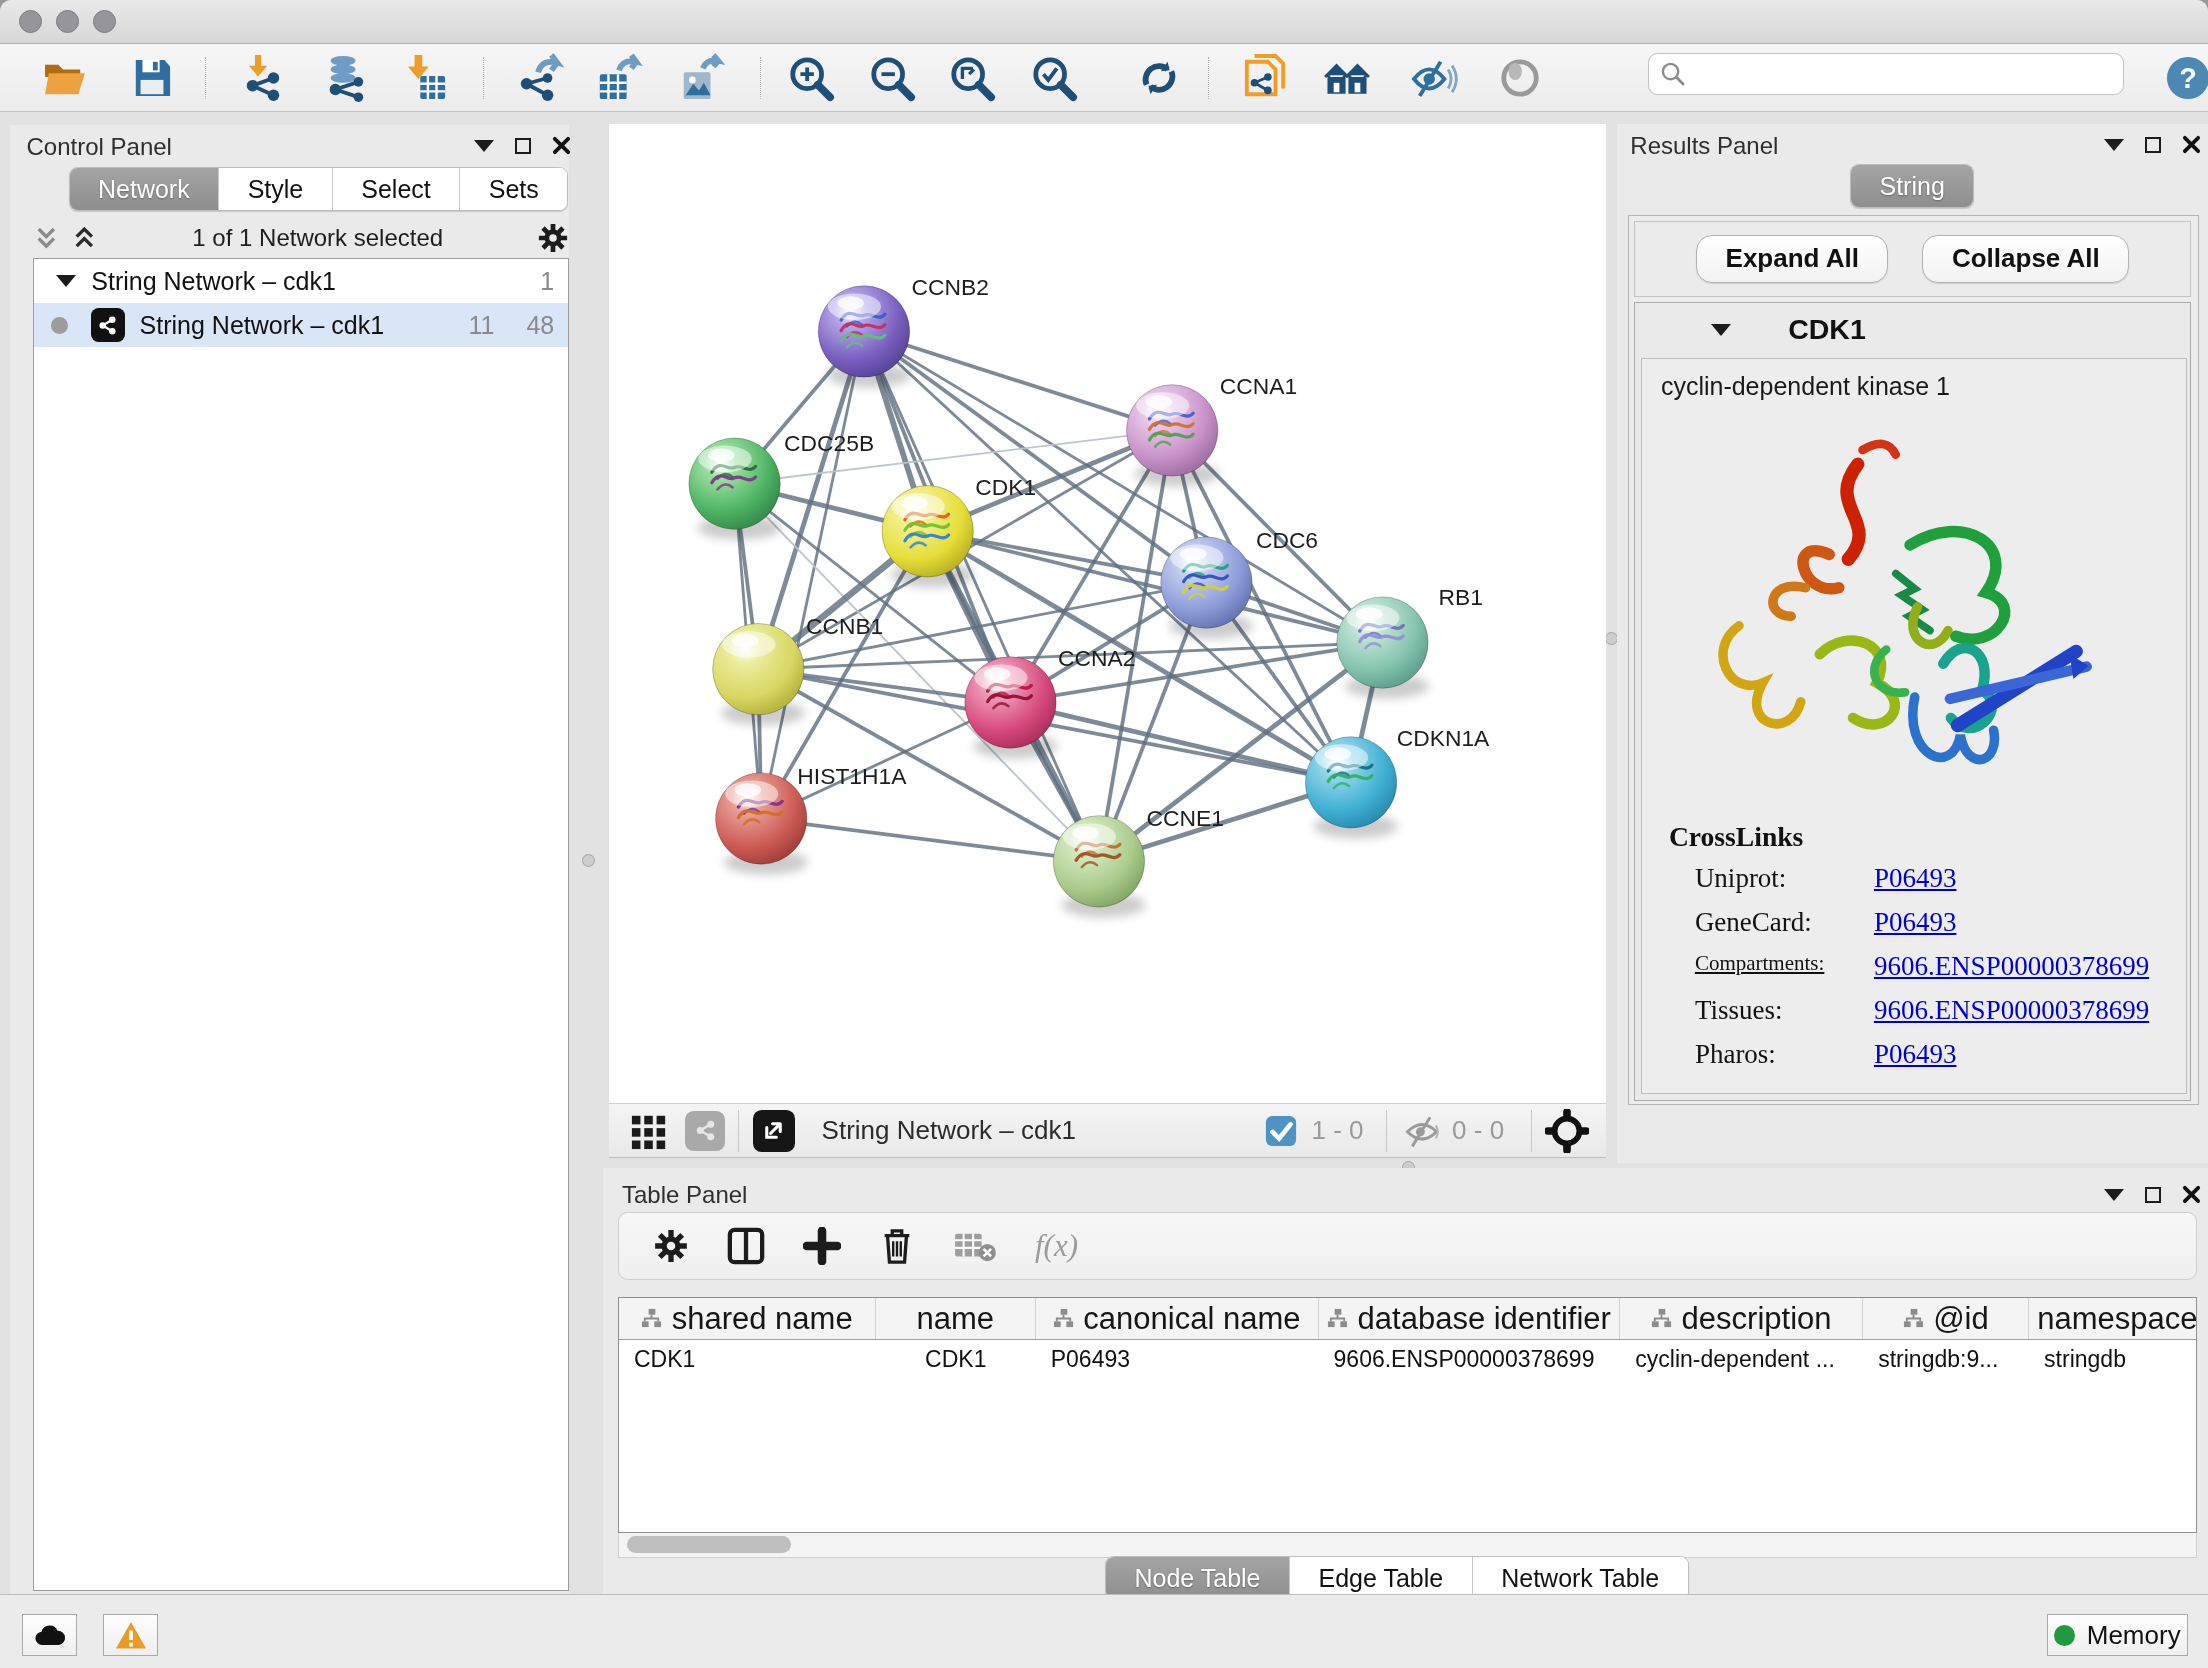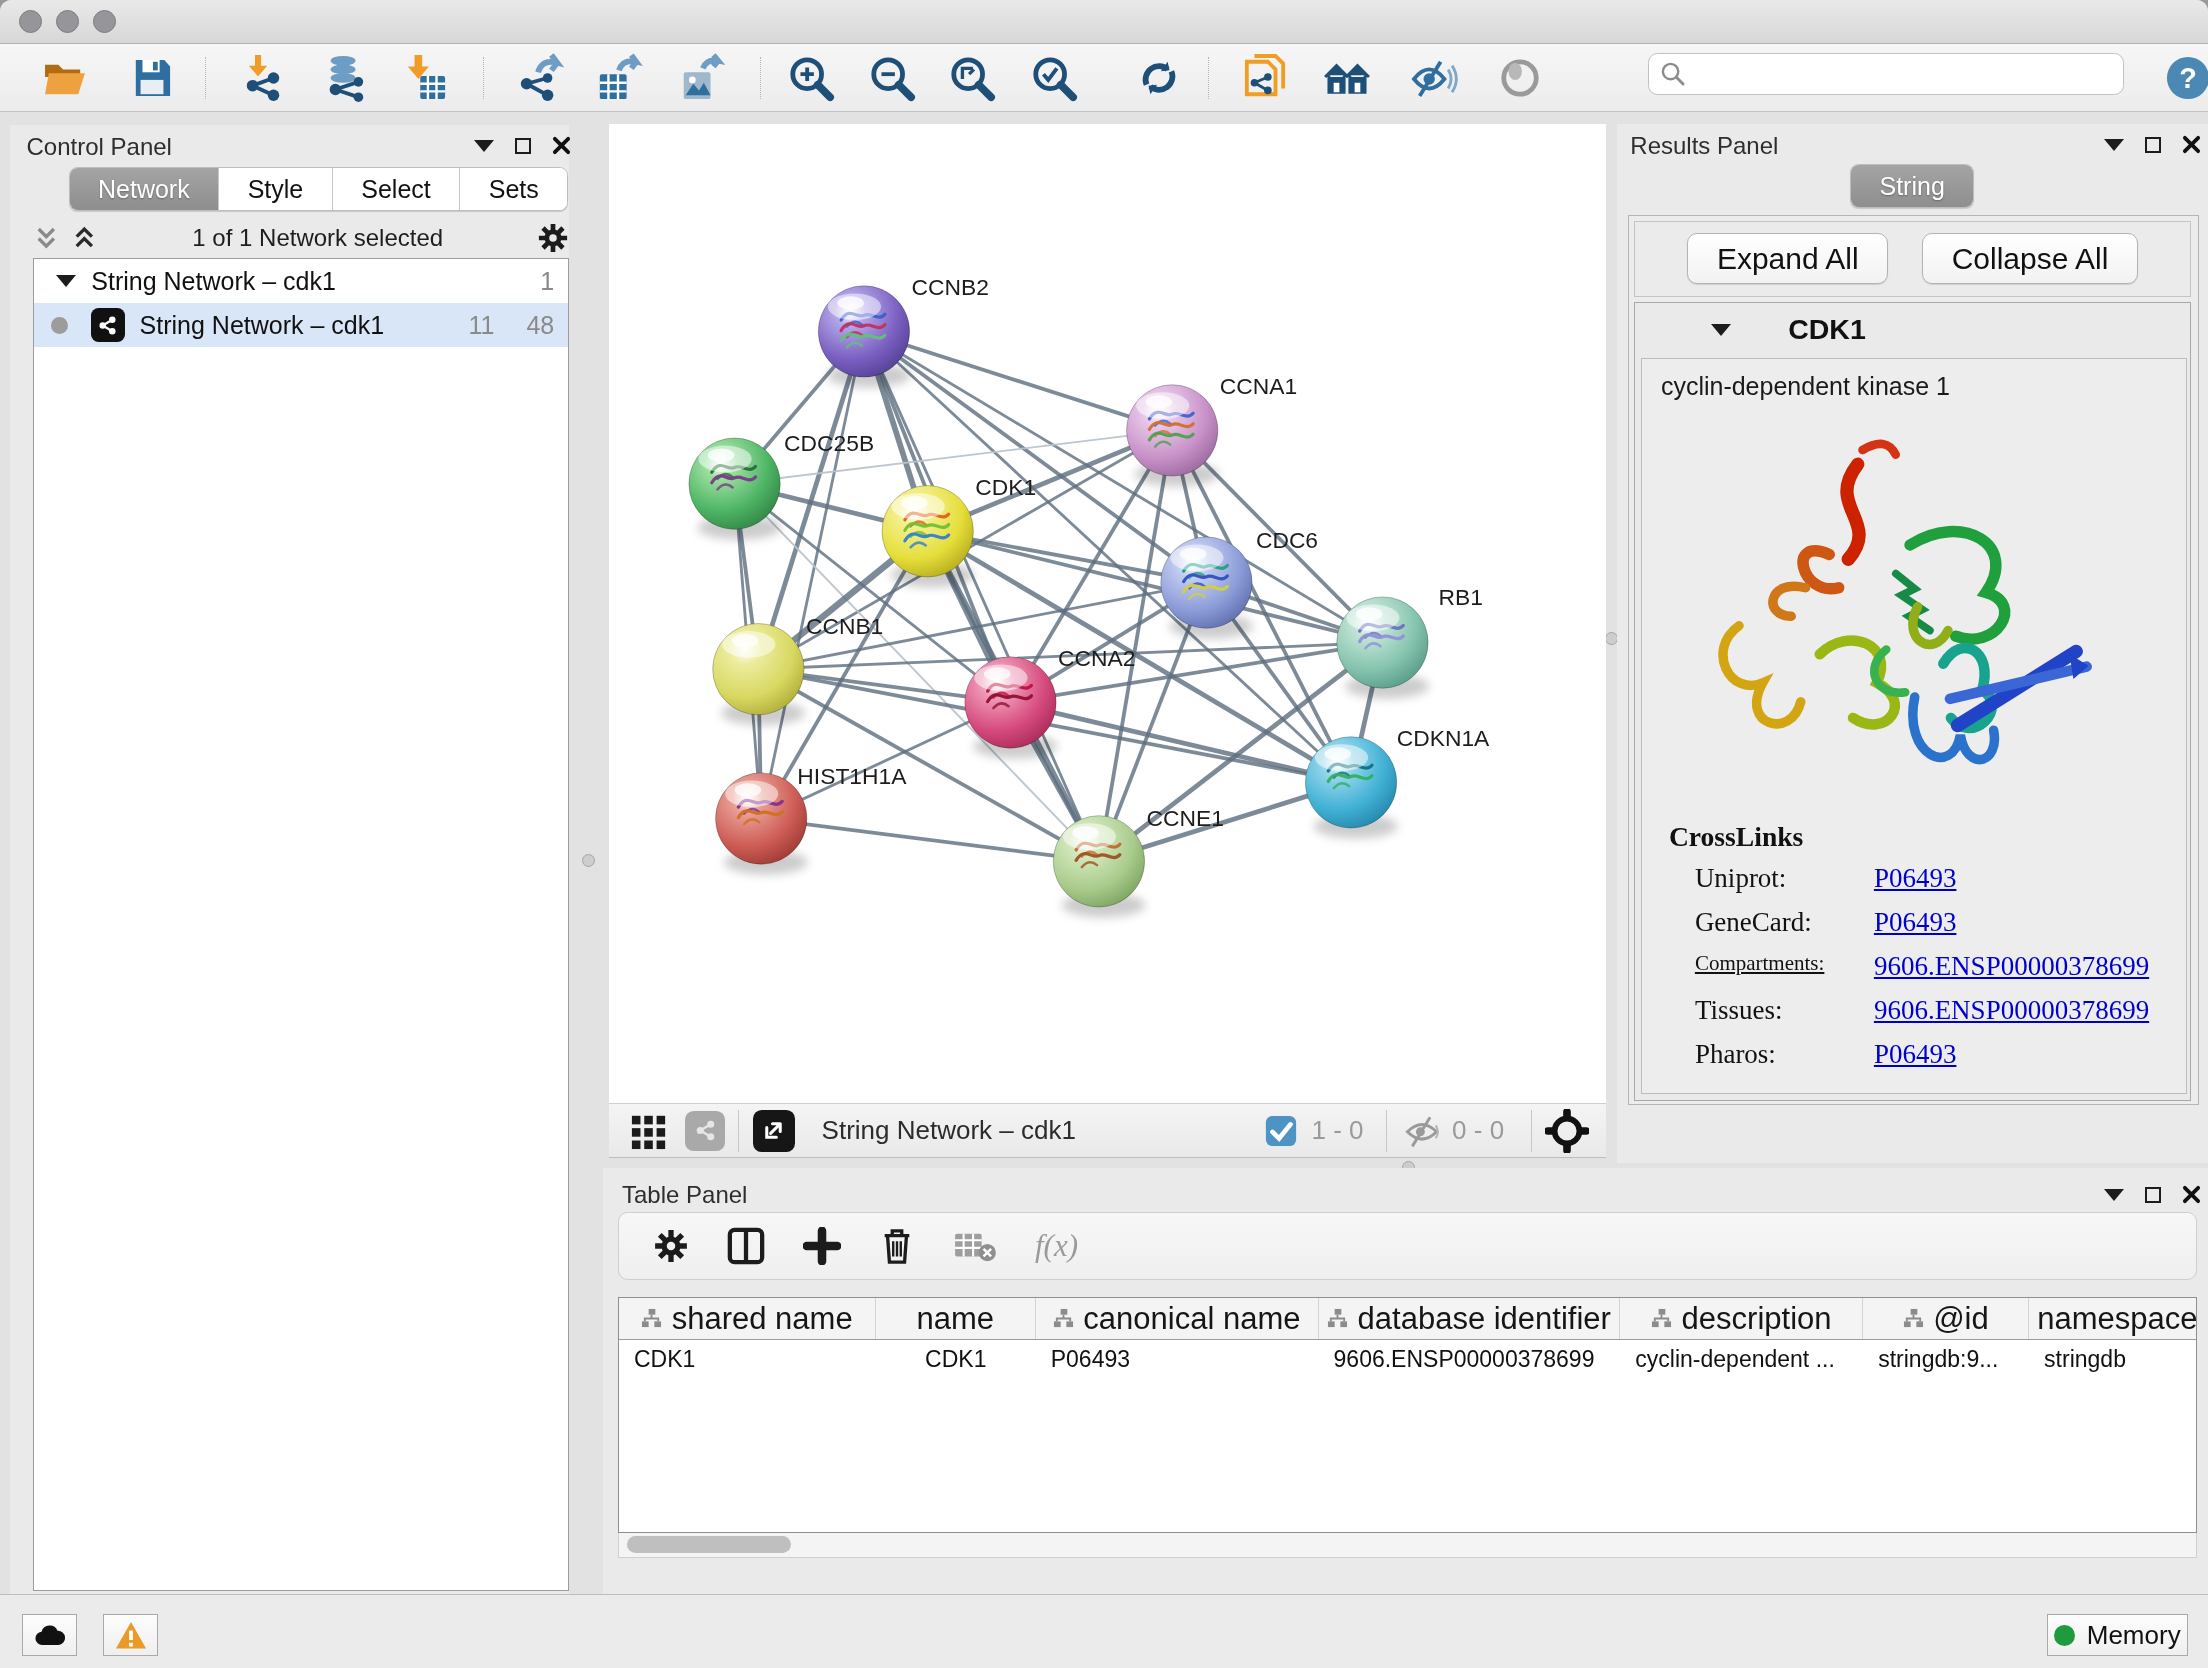--- a/index.html
+++ b/index.html
@@ -43,22 +43,22 @@
   .blackicon{width:34px;height:34px;border-radius:7.6px;background:#111;display:flex;align-items:center;justify-content:center;}
   
   #net-canvas{left:609px;top:124px;width:997px;height:980px;background:#fff;}
   #net-toolbar{left:609px;top:1103px;width:997px;height:55px;background:linear-gradient(#f4f4f4,#e9e9e9);
                border-top:1px solid #cfcfcf;border-bottom:1px solid #bdbdbd;display:flex;align-items:center;}
   .ntb-sep{width:0;height:42px;border-left:1px solid #c8c8c8;margin:0 13.3px;}
   .gray-num{color:#9a9a9a;font-size:26px;}
   
   #results-panel{left:1617px;top:124px;width:592px;height:1039px;background:#eaeaea;}
   #rp-box{left:11.4px;top:91px;width:571px;height:890px;border:1.9px solid #b5b5b5;background:#ececec;}
-  .btn{background:linear-gradient(#ffffff,#f2f2f2);border:1px solid #b3b3b3;border-radius:10px;
-       font-size:30px;color:#111;padding:7.6px 28.5px;box-shadow:0 1px 1px rgba(0,0,0,0.12);}
+  .btn{background:linear-gradient(#ffffff,#f2f2f2);border:1px solid #b3b3b3;border-radius:16px;
+       font-size:26px;color:#111;padding:7.6px 28.5px;box-shadow:0 1px 1px rgba(0,0,0,0.12);font-weight:bold;}
   .serif{font-family:"Liberation Serif",serif;}
   .xlink{color:#0000cc;text-decoration:underline;}
   
   #table-panel{left:603px;top:1168px;width:1605px;height:426px;background:#eaeaea;}
   #tp-toolstrip{left:15px;top:44px;width:1579px;height:68px;background:linear-gradient(#f7f7f7,#efefef);
                 border:1px solid #cfcfcf;border-radius:9.5px;display:flex;align-items:center;gap:38px;padding-left:34px;}
   #tp-table{left:15px;top:129px;width:1579px;height:236px;background:#fff;border:1.9px solid #8f8f8f;overflow:hidden;}
   .th-row{display:flex;background:#f4f4f4;border-bottom:1.9px solid #9c9c9c;height:42px;}
   .th{display:flex;align-items:center;justify-content:center;gap:9.5px;font-size:31px;color:#161616;
       border-right:1px solid #d4d4d4;overflow:hidden;white-space:nowrap;}
@@ -811,20 +811,25 @@
         <div class="td" style="width:302px;">9606.ENSP00000378699</div>
         <div class="td" style="width:243px;">cyclin-dependent ...</div>
         <div class="td" style="width:166px;">stringdb:9...</div>
         <div class="td" style="width:167px;">stringdb</div>
       </div>
     </div>
     <div class="abs" id="tp-scroll">
       <div class="abs" id="tp-thumb"></div>
     </div>
 
+    <div class="abs seg" style="left:502px;top:388px;">
+      <div class="tab sel">Node Table</div>
+      <div class="tab">Edge Table</div>
+      <div class="tab">Network Table</div>
+    </div>
   </div>
 
   <div id="statusbar" class="abs">
     <div class="abs sbtn" style="left:22px;width:55px;">
       <svg width="32" height="23" viewBox="0 0 34 24">
           <path d="M9 22 a7 7 0 0 1 -1 -14 a9 9 0 0 1 17 -1 a6.5 6.5 0 0 1 1 15z" fill="#111"></path>
         </svg>
     </div>
     <div class="abs sbtn" style="left:103px;width:55px;">
       <svg width="32" height="28.5" viewBox="0 0 34 30">

